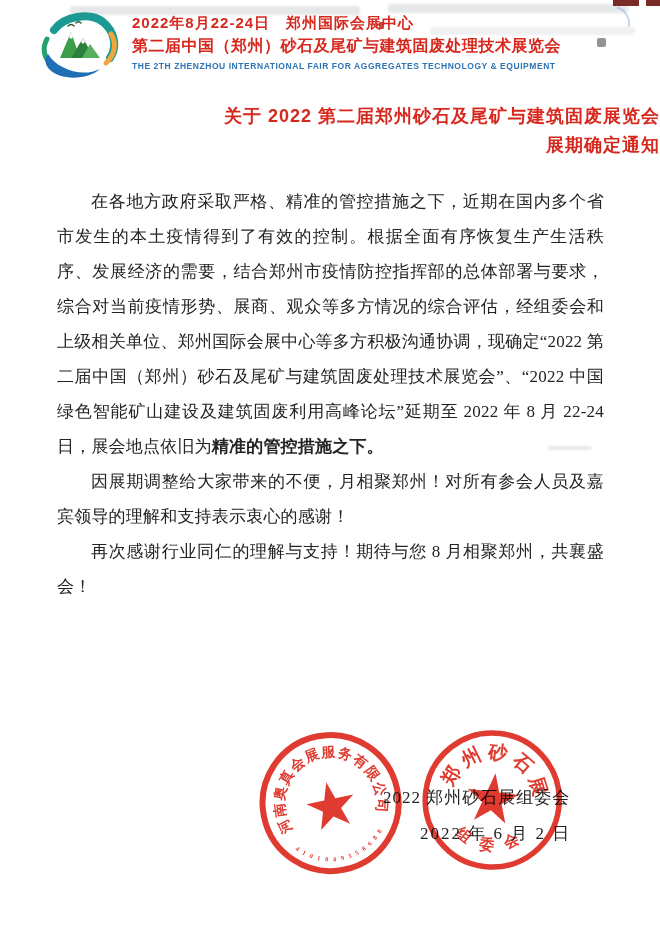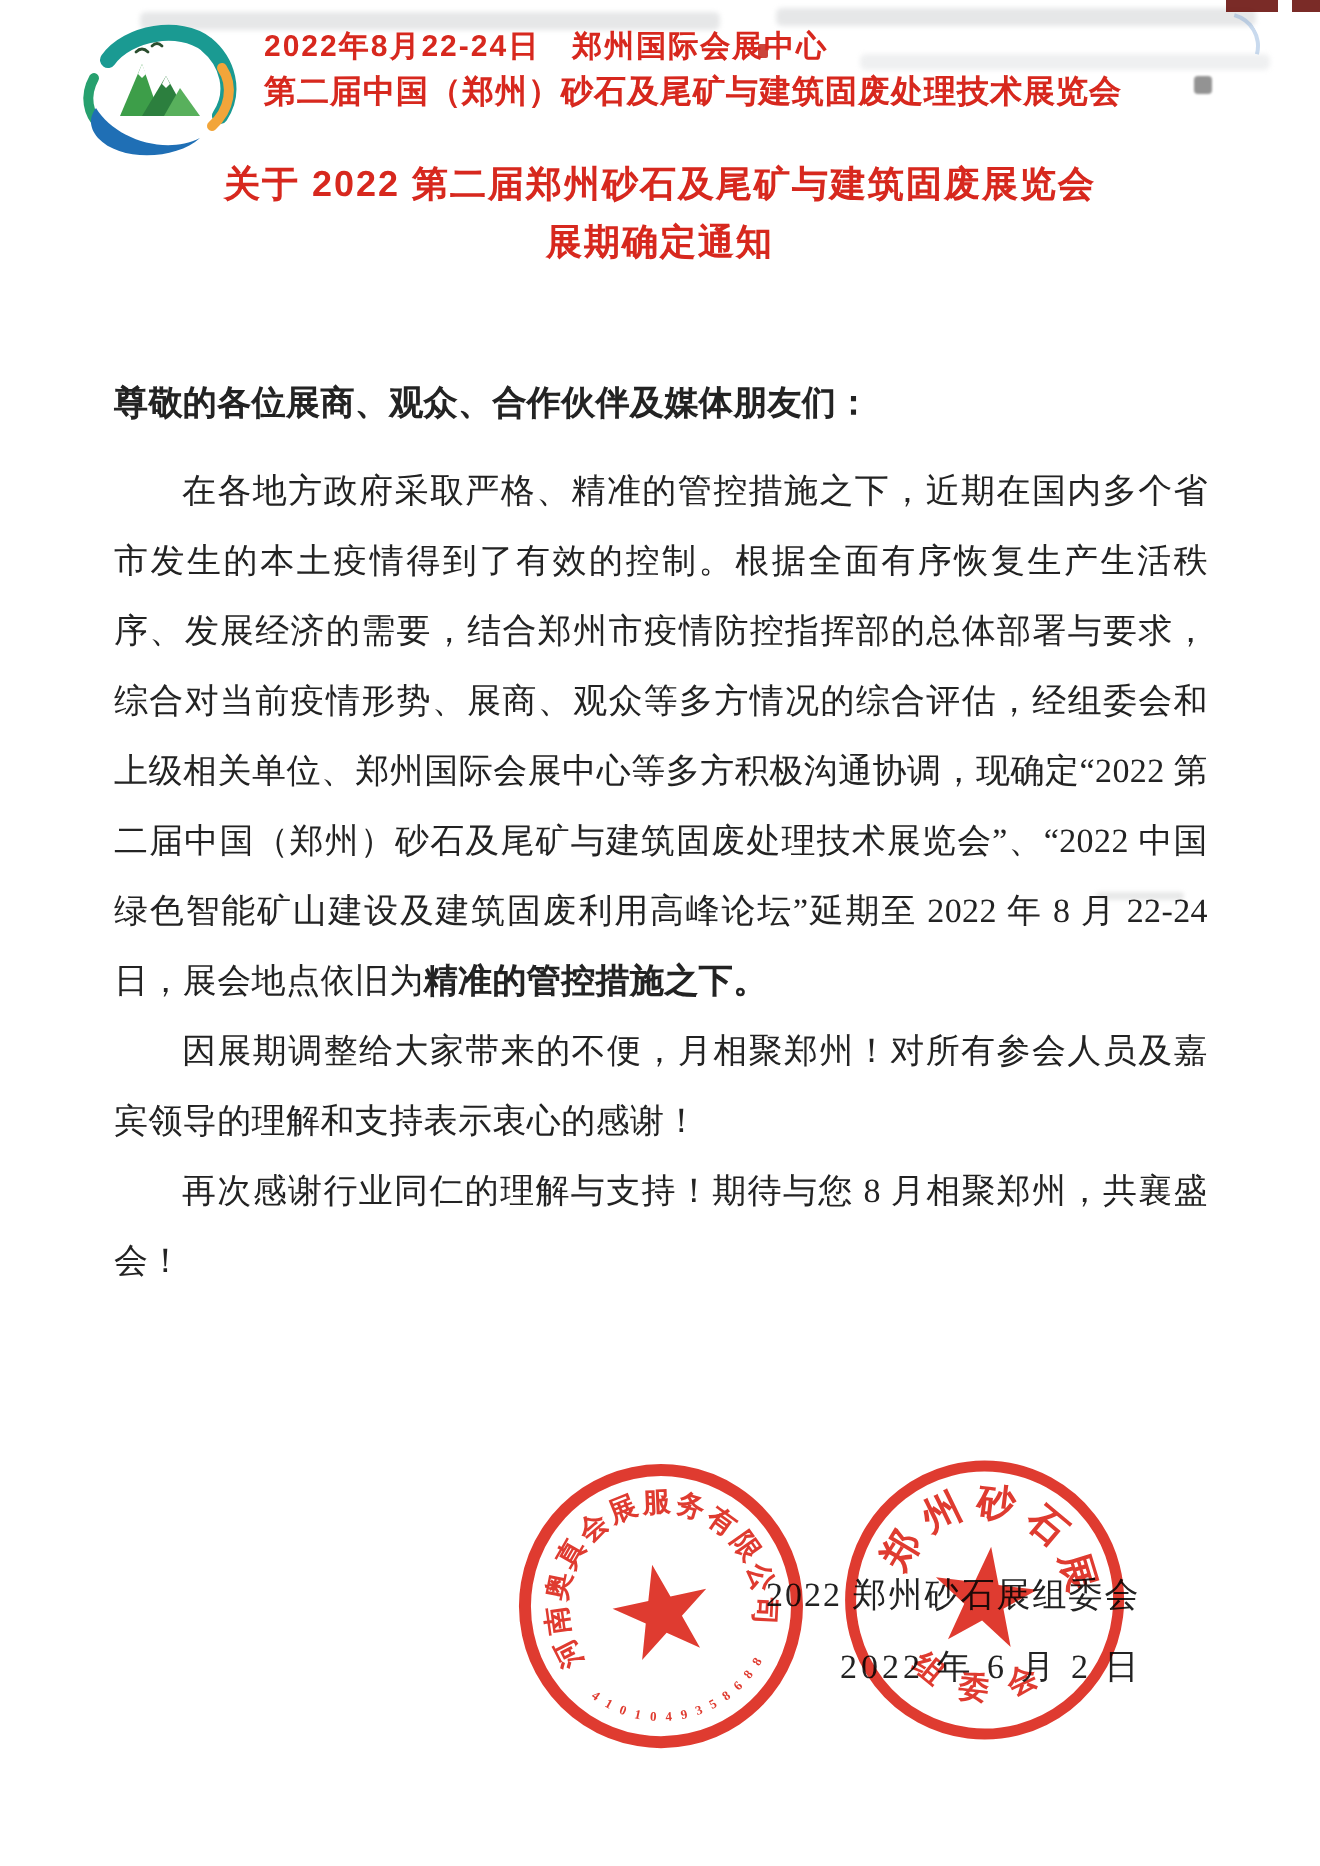--- a/index.html
+++ b/index.html
@@ -16,21 +16,21 @@
     color:var(--body_text);
   }
   
   .header{position:absolute;left:40px;top:8px;width:612px;display:flex;}
   .logo{width:84px;height:70px;flex:0 0 84px;margin-top:4px;}
   .header-text{margin-left:8px;padding-top:6px;font-family:"Liberation Sans","DejaVu Sans",sans-serif;}
   .h-line1{color:var(--header_red);font-weight:bold;font-size:15px;letter-spacing:1px;white-space:pre;}
   .h-line2{color:var(--header_red);font-weight:bold;font-size:16px;letter-spacing:0.5px;margin-top:3px;white-space:nowrap;}
   .h-line3{color:var(--english_blue);font-weight:bold;font-size:8.5px;letter-spacing:0.55px;margin-top:4px;white-space:nowrap;}
   
-  .doc-title{position:absolute;left:0;top:80px;width:660px;text-align:center;
+  .doc-title{position:absolute;left:0;top:104px;width:660px;text-align:right;
     color:var(--header_red);font-weight:bold;font-size:18px;letter-spacing:1px;
     font-family:"Liberation Sans","DejaVu Sans",sans-serif;}
   .doc-title .t2{margin-top:5px;}
   
   .doc-body{position:absolute;left:57px;top:184px;width:547px;}
   .doc-body p{margin:0;font-size:17px;line-height:35px;text-align:justify;
     text-indent:2em;letter-spacing:0.2px;}
   .salutation{font-weight:bold;text-indent:0 !important;margin-bottom:9px !important;}
   .bold{font-weight:bold;}
   
@@ -78,30 +78,30 @@
       <polygon points="20,46 31,20 40,46" fill="#3d9e49"></polygon>
       <polygon points="31,46 43,26 54,46" fill="#2c7f3e"></polygon>
       <polygon points="42,46 50,32 60,46" fill="#58b05c"></polygon>
       <polygon points="29,25 31,20 33,25 31,27" fill="#ffffff"></polygon>
       <polygon points="41,30 43,26 45,30 43,32" fill="#ffffff"></polygon>
       <path d="M28 14 q3 -3 6 0 M36 11 q2.5 -2.5 5 0" stroke="#2a4d2e" stroke-width="1.4" fill="none" stroke-linecap="round"></path>
     </svg>
     <div class="header-text">
       <div class="h-line1">2022年8月22-24日　郑州国际会展中心</div>
       <div class="h-line2">第二届中国（郑州）砂石及尾矿与建筑固废处理技术展览会</div>
+      <div class="h-line3">THE 2TH ZHENZHOU INTERNATIONAL FAIR FOR AGGREGATES TECHNOLOGY &amp; EQUIPMENT</div>
     </div>
   </div>
 
   <div class="doc-title">
     <div class="t1">关于 2022 第二届郑州砂石及尾矿与建筑固废展览会</div>
     <div class="t2">展期确定通知</div>
   </div>
 
   <div class="doc-body">
-    <p class="salutation">尊敬的各位展商、观众、合作伙伴及媒体朋友们：</p>
     <p><span>在各地方政府采取严格、精准的管控措施之下，近期在国内多个省市发生的本土疫情得到了有效的控制。根据全面有序恢复生产生活秩序、发展经济的需要，结合郑州市疫情防控指挥部的总体部署与要求，综合对当前疫情形势、展商、观众等多方情况的综合评估，经组委会和上级相关单位、郑州国际会展中心等多方积极沟通协调，现确定“2022 第二届中国（郑州）砂石及尾矿与建筑固废处理技术展览会”、“2022 中国绿色智能矿山建设及建筑固废利用高峰论坛”延期至 2022 年 8 月 22-24 日，展会地点依旧为</span><span class="bold">精准的管控措施之下。</span></p>
     <p>因展期调整给大家带来的不便，月相聚郑州！对所有参会人员及嘉宾领导的理解和支持表示衷心的感谢！</p>
     <p>再次感谢行业同仁的理解与支持！期待与您 8 月相聚郑州，共襄盛会！</p>
   </div>
 
   <div class="sig-org">2022 郑州砂石展组委会</div>
   <div class="sig-date">2022 年 6 月 2 日</div>
 
   <div class="stamp stamp-left">
     <svg width="150" height="150" viewBox="0 0 150 150">

